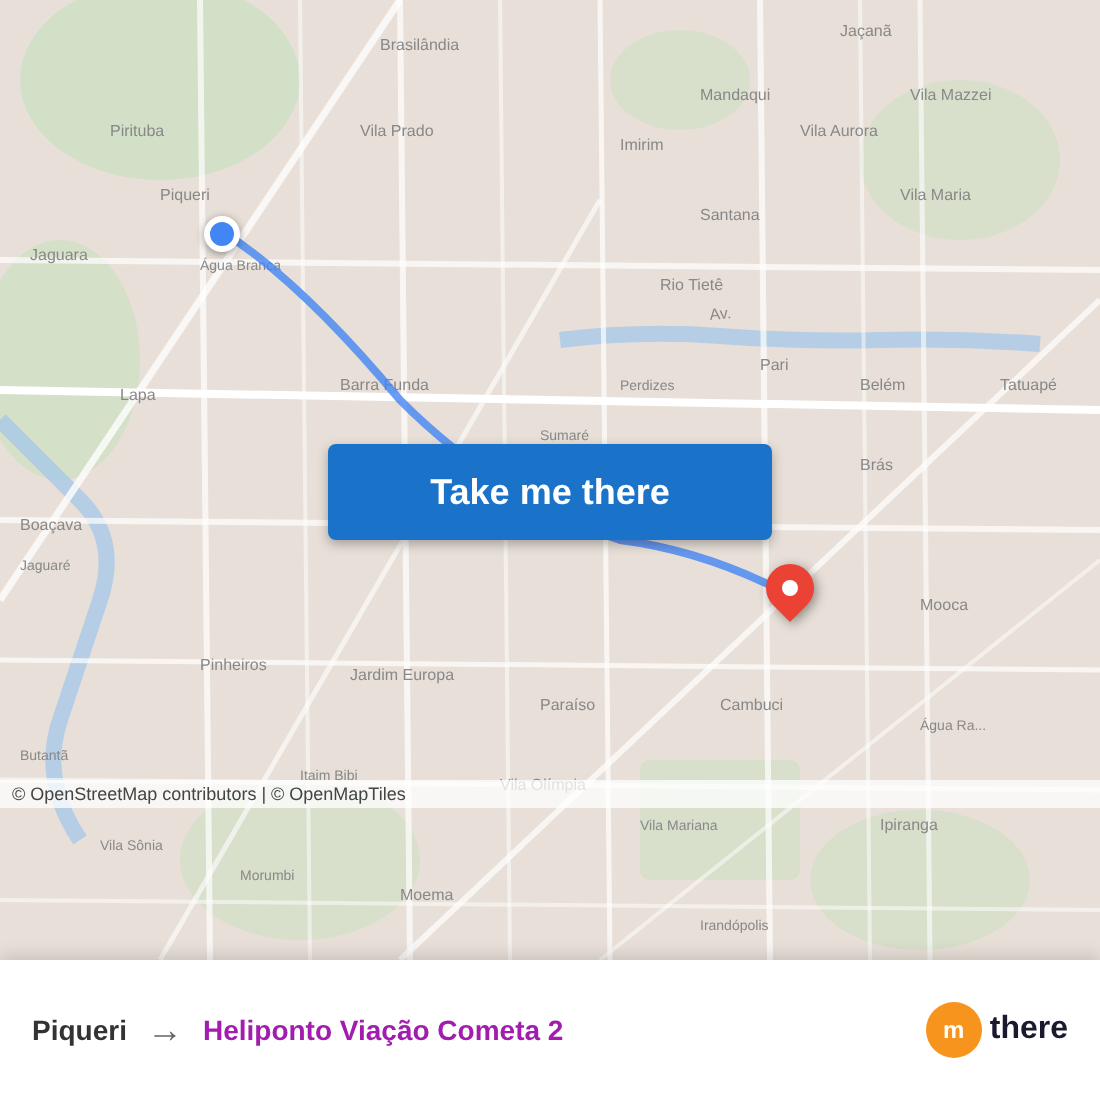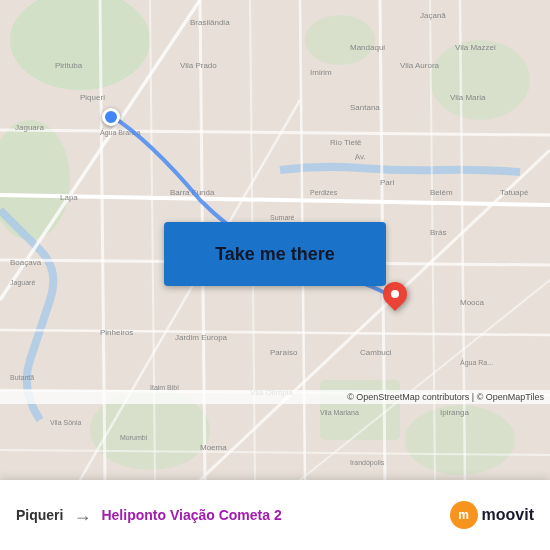--- a/index.html
+++ b/index.html
@@ -17,23 +17,23 @@
       position: absolute;
       top: 0; left: 0;
       width: 100%; height: 100%;
     }
 
     #take-me-there-btn {
       position: absolute;
       top: 222px;
       left: 164px;
       width: 222px;
-      height: 64px;
+      height: 48px;
       background: #1a73c9;
-      color: #0f172a;
+      color: #ffffff;
       border: none;
       border-radius: 4px;
       font-size: 18px;
       font-weight: bold;
       cursor: pointer;
       display: flex;
       align-items: center;
       justify-content: center;
       box-shadow: 0 2px 6px rgba(0,0,0,0.3);
     }
@@ -141,21 +141,21 @@
 
     #copyright {
       position: absolute;
       bottom: 76px;
       left: 0;
       width: 100%;
       background: rgba(255,255,255,0.75);
       font-size: 9px;
       color: #444;
       padding: 2px 6px;
-      text-align: right;
+      text-align: left;
     }
   </style>
 </head>
 <body>
 
 <div id="map-container">
 
   <svg id="map-svg" viewBox="0 0 550 480" xmlns="http://www.w3.org/2000/svg">
 
     <rect width="550" height="480" fill="#e8e0d8"></rect>
@@ -254,15 +254,15 @@
     <span>© OpenStreetMap contributors | © OpenMapTiles</span>
   </div>
 </div>
 
 <div id="bottom-bar">
   <span id="route-from">Piqueri</span>
   <span id="route-arrow">→</span>
   <span id="route-to">Heliponto Viação Cometa 2</span>
   <div id="moovit-logo">
     <div id="moovit-icon">m</div>
-    <span>moovit</span>
+    <span>there</span>
   </div>
 </div>
 
 </body></html>

